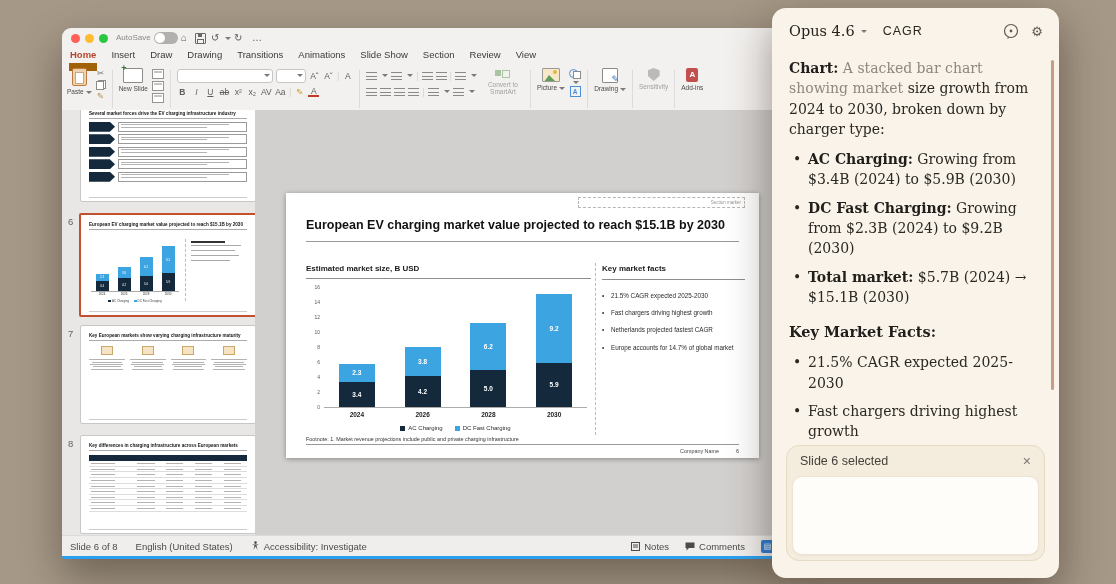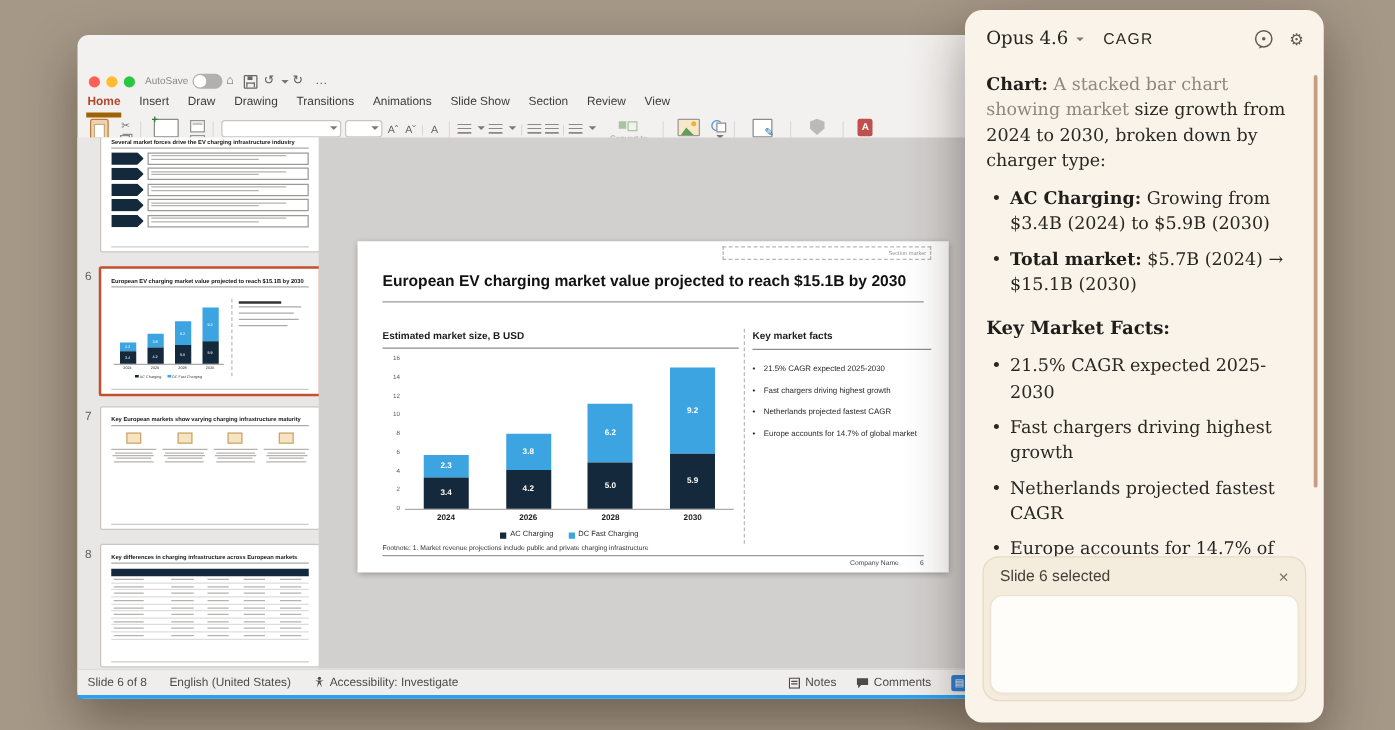--- a/index.html
+++ b/index.html
@@ -2,38 +2,38 @@
 <html><head>
 <meta charset="utf-8">
 <style>
   html,body{margin:0;padding:0;}
   .desktop{position:relative;width:1116px;height:584px;background:#a59887;overflow:hidden;
     font-family:"Liberation Sans",sans-serif;-webkit-font-smoothing:antialiased;}
 
   
   .ppt{position:absolute;left:62px;top:28px;width:720px;height:531px;background:#f3f1ef;
     border-radius:9px 9px 6px 6px;box-shadow:0 18px 42px rgba(30,20,10,.4);}
-  .titlebar{position:relative;height:20px;margin-top:27px;}
+  .titlebar{position:relative;height:20px;}
   .light{position:absolute;top:6px;width:9px;height:9px;border-radius:50%;}
   .l-red{left:9px;background:#ff5f57;}
   .l-yellow{left:23px;background:#febc2e;}
   .l-green{left:37px;background:#28c840;}
   .autosave{position:absolute;left:54px;top:5px;font-size:8px;color:#8a8886;}
   .toggle{position:absolute;left:92px;top:4px;width:24px;height:12px;border-radius:6px;background:#b2b0ae;}
   .toggle .knob{position:absolute;left:1px;top:1px;width:10px;height:10px;border-radius:50%;background:#fff;}
   .tb-ic{position:absolute;top:3px;font-size:10px;color:#5c5a58;line-height:13px;}
   .ic-save{position:absolute;left:133px;top:5px;width:9px;height:9px;border:1px solid #6a6866;border-radius:1px;}
   .ic-save::before{content:"";position:absolute;left:2px;top:0;width:4px;height:3px;background:#6a6866;}
   .ic-save::after{content:"";position:absolute;left:1px;bottom:0;width:5px;height:3px;border:1px solid #6a6866;border-bottom:none;}
   .chv{display:inline-block;width:0;height:0;border-left:3px solid transparent;border-right:3px solid transparent;
     border-top:3.5px solid #7c7a78;vertical-align:middle;margin-left:2px;}
   
   .tabsbar{display:flex;gap:13px;padding-left:7px;height:16px;align-items:flex-start;}
   .tab{font-size:9.5px;color:#3c3b3a;padding:1px 1px 3px 1px;cursor:default;}
-  .tab.active{color:#b5452c;font-weight:bold;border-bottom:4px solid #a16207;}
+  .tab.active{color:#b5452c;font-weight:bold;border-bottom:8px solid #a16207;}
   
   .ribbon{position:relative;height:46px;border-bottom:1px solid #d8d6d4;display:flex;align-items:stretch;
     padding:2px 2px 1px 5px;gap:5px;overflow:hidden;}
   .rdiv{width:1px;background:#dddbd9;margin:4px 1px;}
   .rgroup{display:flex;gap:4px;align-items:flex-start;}
   .bigbtn{display:flex;flex-direction:column;align-items:center;font-size:6.5px;color:#4b4a49;padding-top:2px;}
   .bigbtn .blabel{margin-top:2px;text-align:center;line-height:1.1;}
   .ic-paste{width:13px;height:16px;border:1px solid #c07b43;border-radius:2px;background:#ecd2ad;position:relative;}
   .ic-paste::after{content:"";position:absolute;left:2px;top:3px;width:7px;height:10px;background:#fff;border:0.5px solid #c8a87f;}
   .mini-col{display:flex;flex-direction:column;gap:2px;padding-top:3px;align-items:center;}
@@ -748,20 +748,21 @@
           <path d="M5 14 L4 16 L7 14.6 Z" fill="#5f5b52"></path>
         </svg>
         <span style="font-size:13px">⚙</span>
       </span>
     </div>
 
     <div class="cl-body">
       <p style="margin:0"><b class="cl-gray">Chart:</b> <span class="cl-gray">A stacked bar chart showing market</span> <span>size growth from 2024 to 2030, broken down by charger type:</span></p>
       <ul id="cl-bullets">
           <li><b>AC Charging:</b> Growing from $3.4B (2024) to $5.9B (2030)</li>
+          <li><b>DC Fast Charging:</b> Growing from $2.3B (2024) to $9.2B (2030)</li>
           <li><b>Total market:</b> $5.7B (2024) → $15.1B (2030)</li>
         </ul>
       <div class="cl-h2">Key Market Facts:</div>
       <ul id="cl-facts">
           <li>21.5% CAGR expected 2025-2030</li>
           <li>Fast chargers driving highest growth</li>
           <li>Netherlands projected fastest CAGR</li>
           <li>Europe accounts for 14.7% of global market</li>
         </ul>
     </div>

